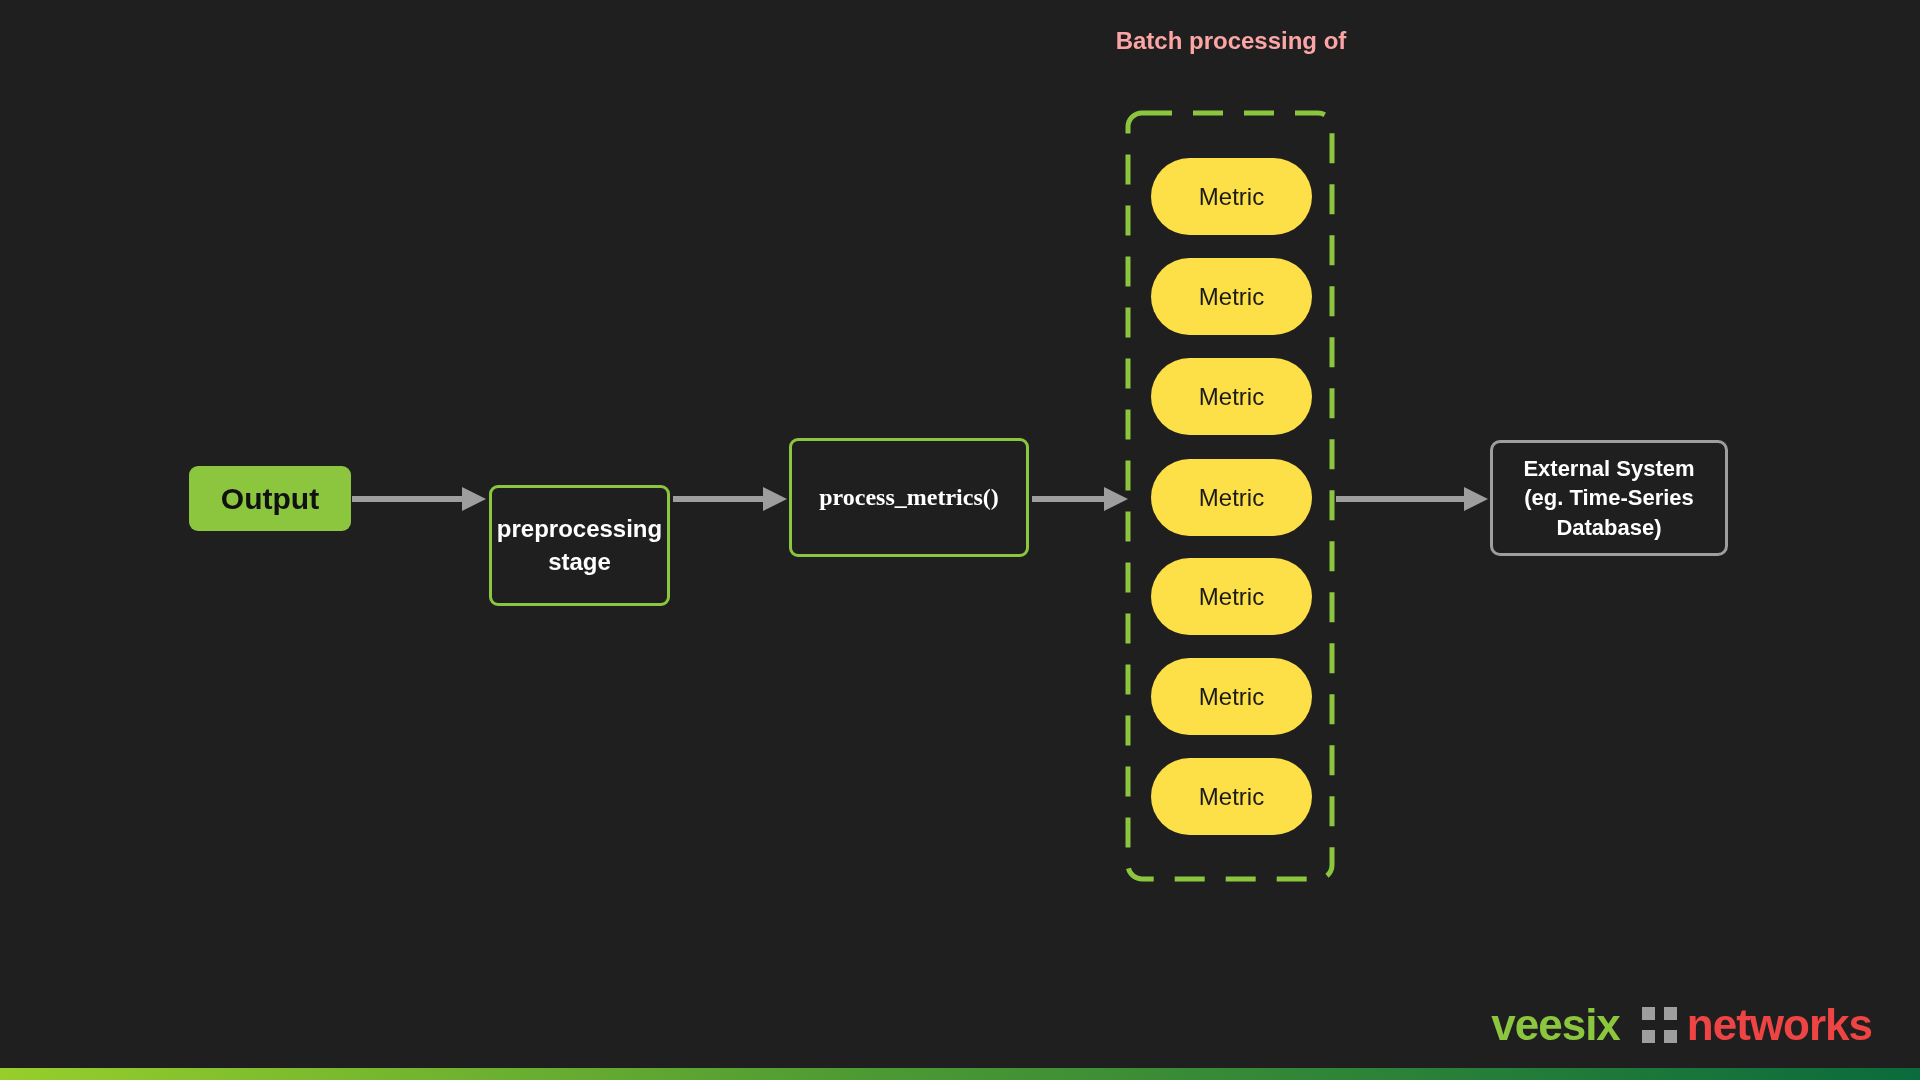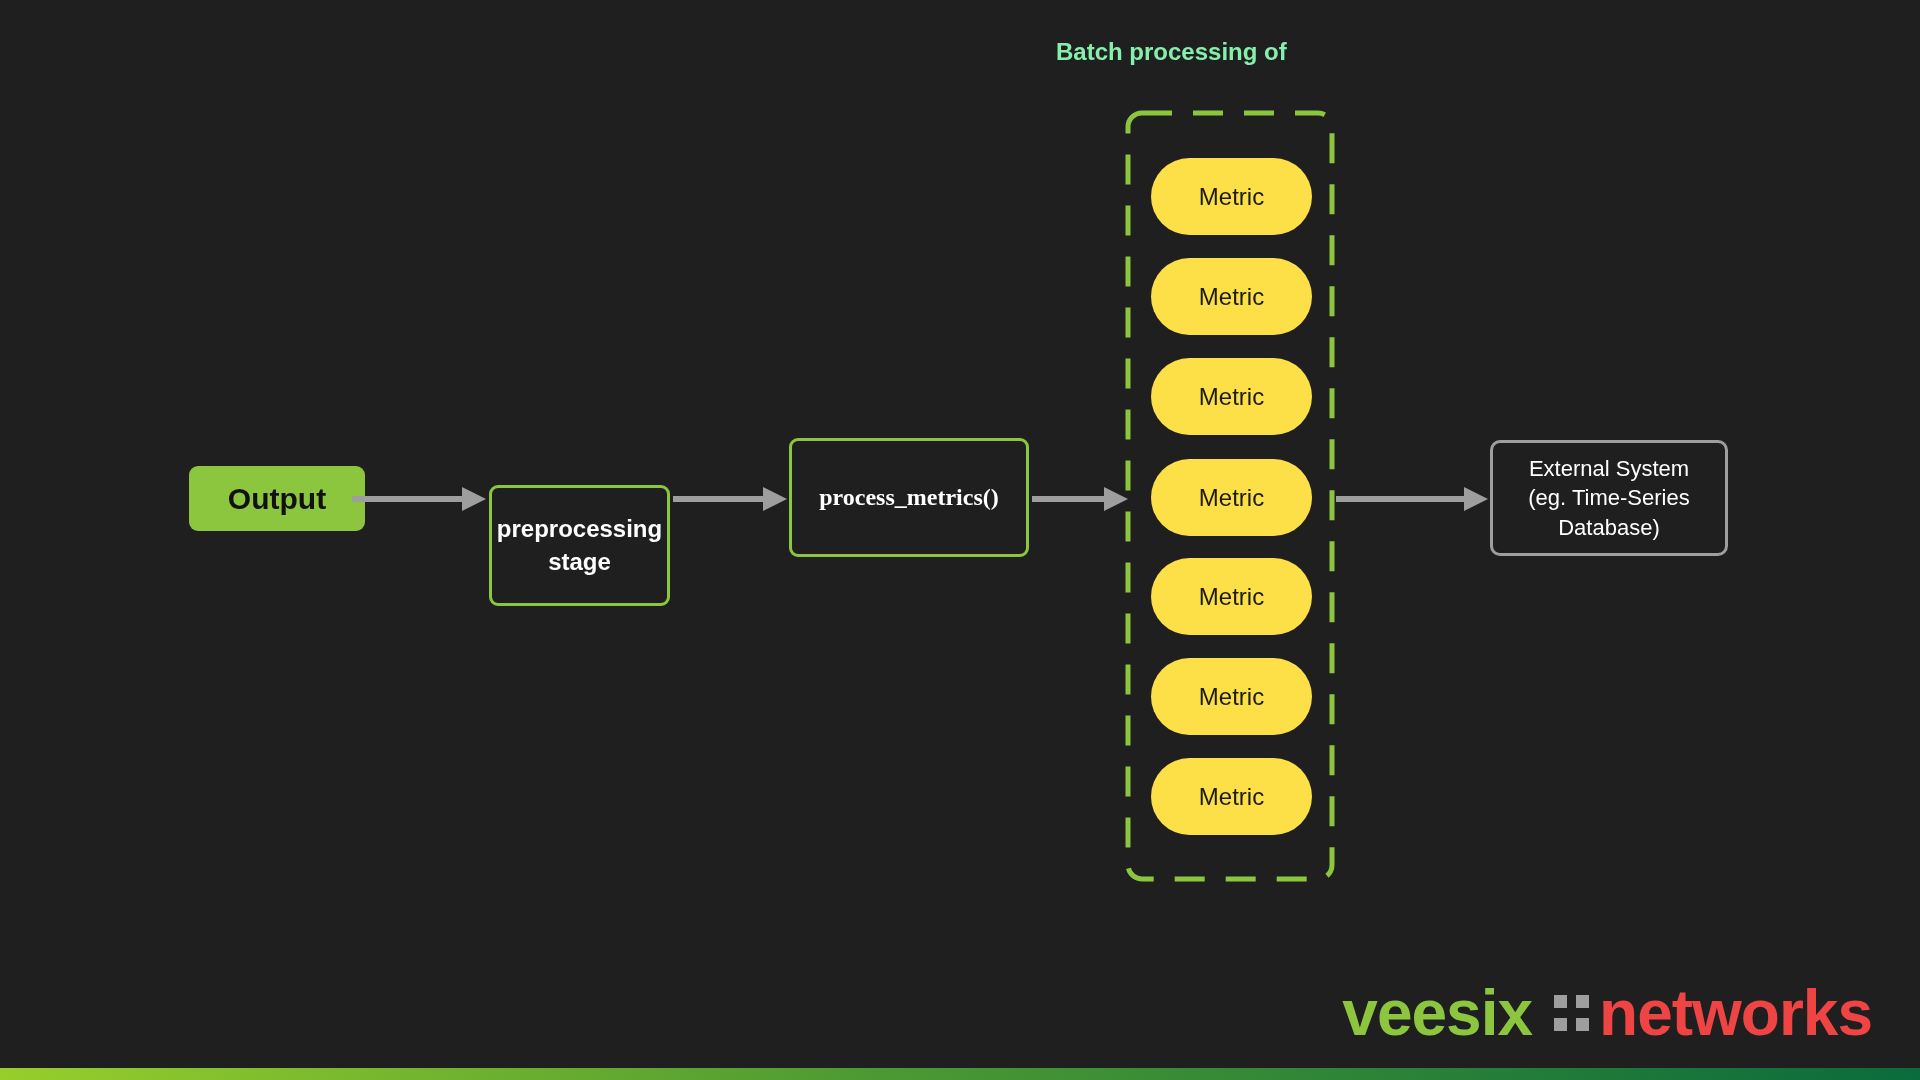--- a/index.html
+++ b/index.html
@@ -20,21 +20,21 @@
   .node {
     position: absolute;
     box-sizing: border-box;
     display: flex;
     flex-direction: column;
     align-items: center;
     justify-content: center;
     text-align: center;
   }
   .node-output {
-    left: 189px; top: 466px; width: 176px; height: 65px;
+    left: 189px; top: 466px; width: 162px; height: 65px;
     background: #8cc63e;
     border-radius: 9px;
     color: #111111;
     font-size: 30px;
     font-weight: bold;
   }
   .node-green-outline {
     background: #1f1f20;
     border: 3px solid #8cc63e;
     border-radius: 9px;
@@ -45,21 +45,21 @@
   }
   .node-preprocessing { left: 489px; top: 437px; width: 181px; height: 121px; margin-top: 48px; }
   .node-process      { left: 789px; top: 438px; width: 240px; height: 119px; font-family: Liberation Serif, serif; }
   .node-external {
     left: 1490px; top: 440px; width: 238px; height: 116px;
     background: #1f1f20;
     border: 3px solid #9e9e9e;
     border-radius: 10px;
     color: #ffffff;
     font-size: 22px;
-    font-weight: normal;
+    font-weight: bold;
     line-height: 1.32;
   }
 
   
   .arrow { position: absolute; }
   .arrow .shaft {
     position: absolute;
     top: 496px;
     height: 6px;
     background: #9e9e9e;
@@ -77,25 +77,26 @@
   .a2 .shaft { left: 673px; width: 92px; }
   .a2 .head  { left: 763px; }
   .a3 .shaft { left: 1032px; width: 74px; }
   .a3 .head  { left: 1104px; }
   .a4 .shaft { left: 1336px; width: 130px; }
   .a4 .head  { left: 1464px; }
 
   
   .batch-title {
     position: absolute;
-    left: 1056px; top: 36px; width: 350px;
-    color: #86efac;
+    left: 1056px; top: 25px; width: 350px;
+    color: #fca5a5;
     font-size: 24px;
     font-weight: bold;
     line-height: 1.35;
+    text-align: center;
   }
   .batch-border-svg {
     position: absolute;
     left: 1122px; top: 107px;
   }
   .pill {
     position: absolute;
     left: 1151px;
     width: 161px; height: 77px;
     background: #fde047;
@@ -115,21 +116,21 @@
   .pill-6 { top: 758px; }
 
   
   .logo {
     position: absolute;
     right: 48px;
     bottom: 30px;
     display: flex;
     align-items: center;
     font-weight: bold;
-    font-size: 64px;
+    font-size: 44px;
     letter-spacing: -1px;
     white-space: nowrap;
   }
   .logo .brand { color: #8cc63e; }
   .logo .colon {
     display: inline-grid;
     grid-template-columns: 13px 13px;
     grid-auto-rows: 13px;
     gap: 10px 9px;
     margin: 0 10px 0 22px;

